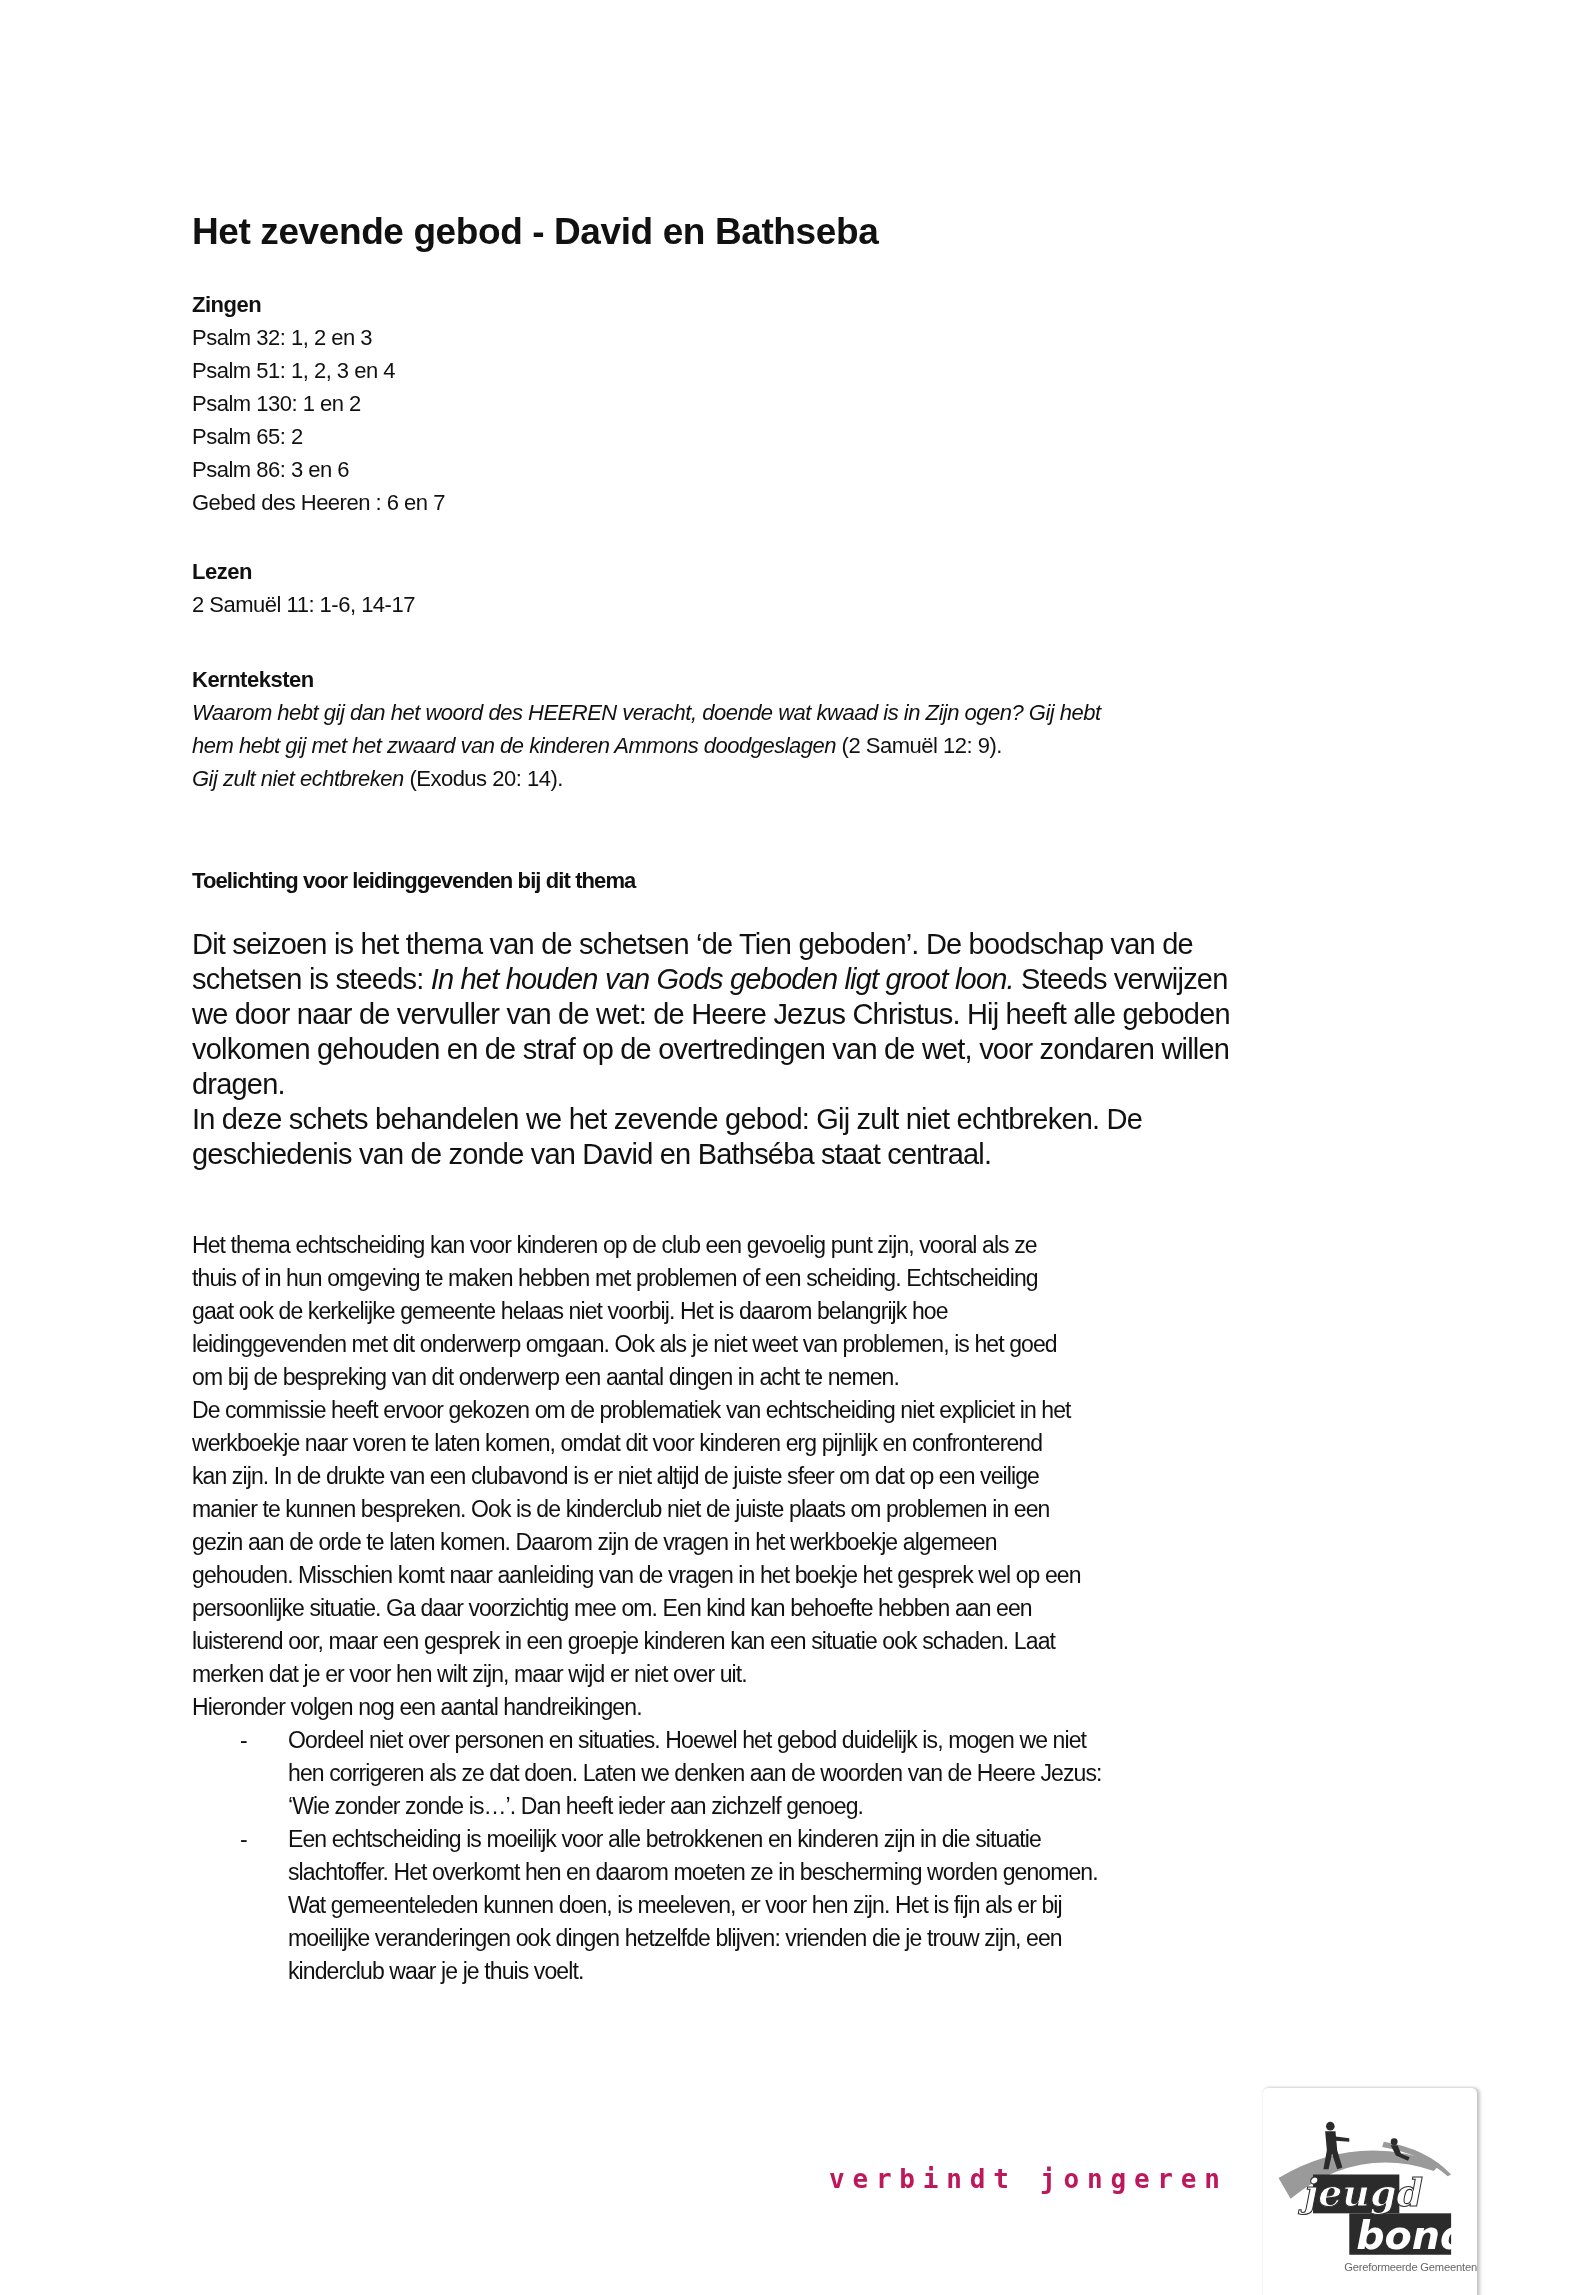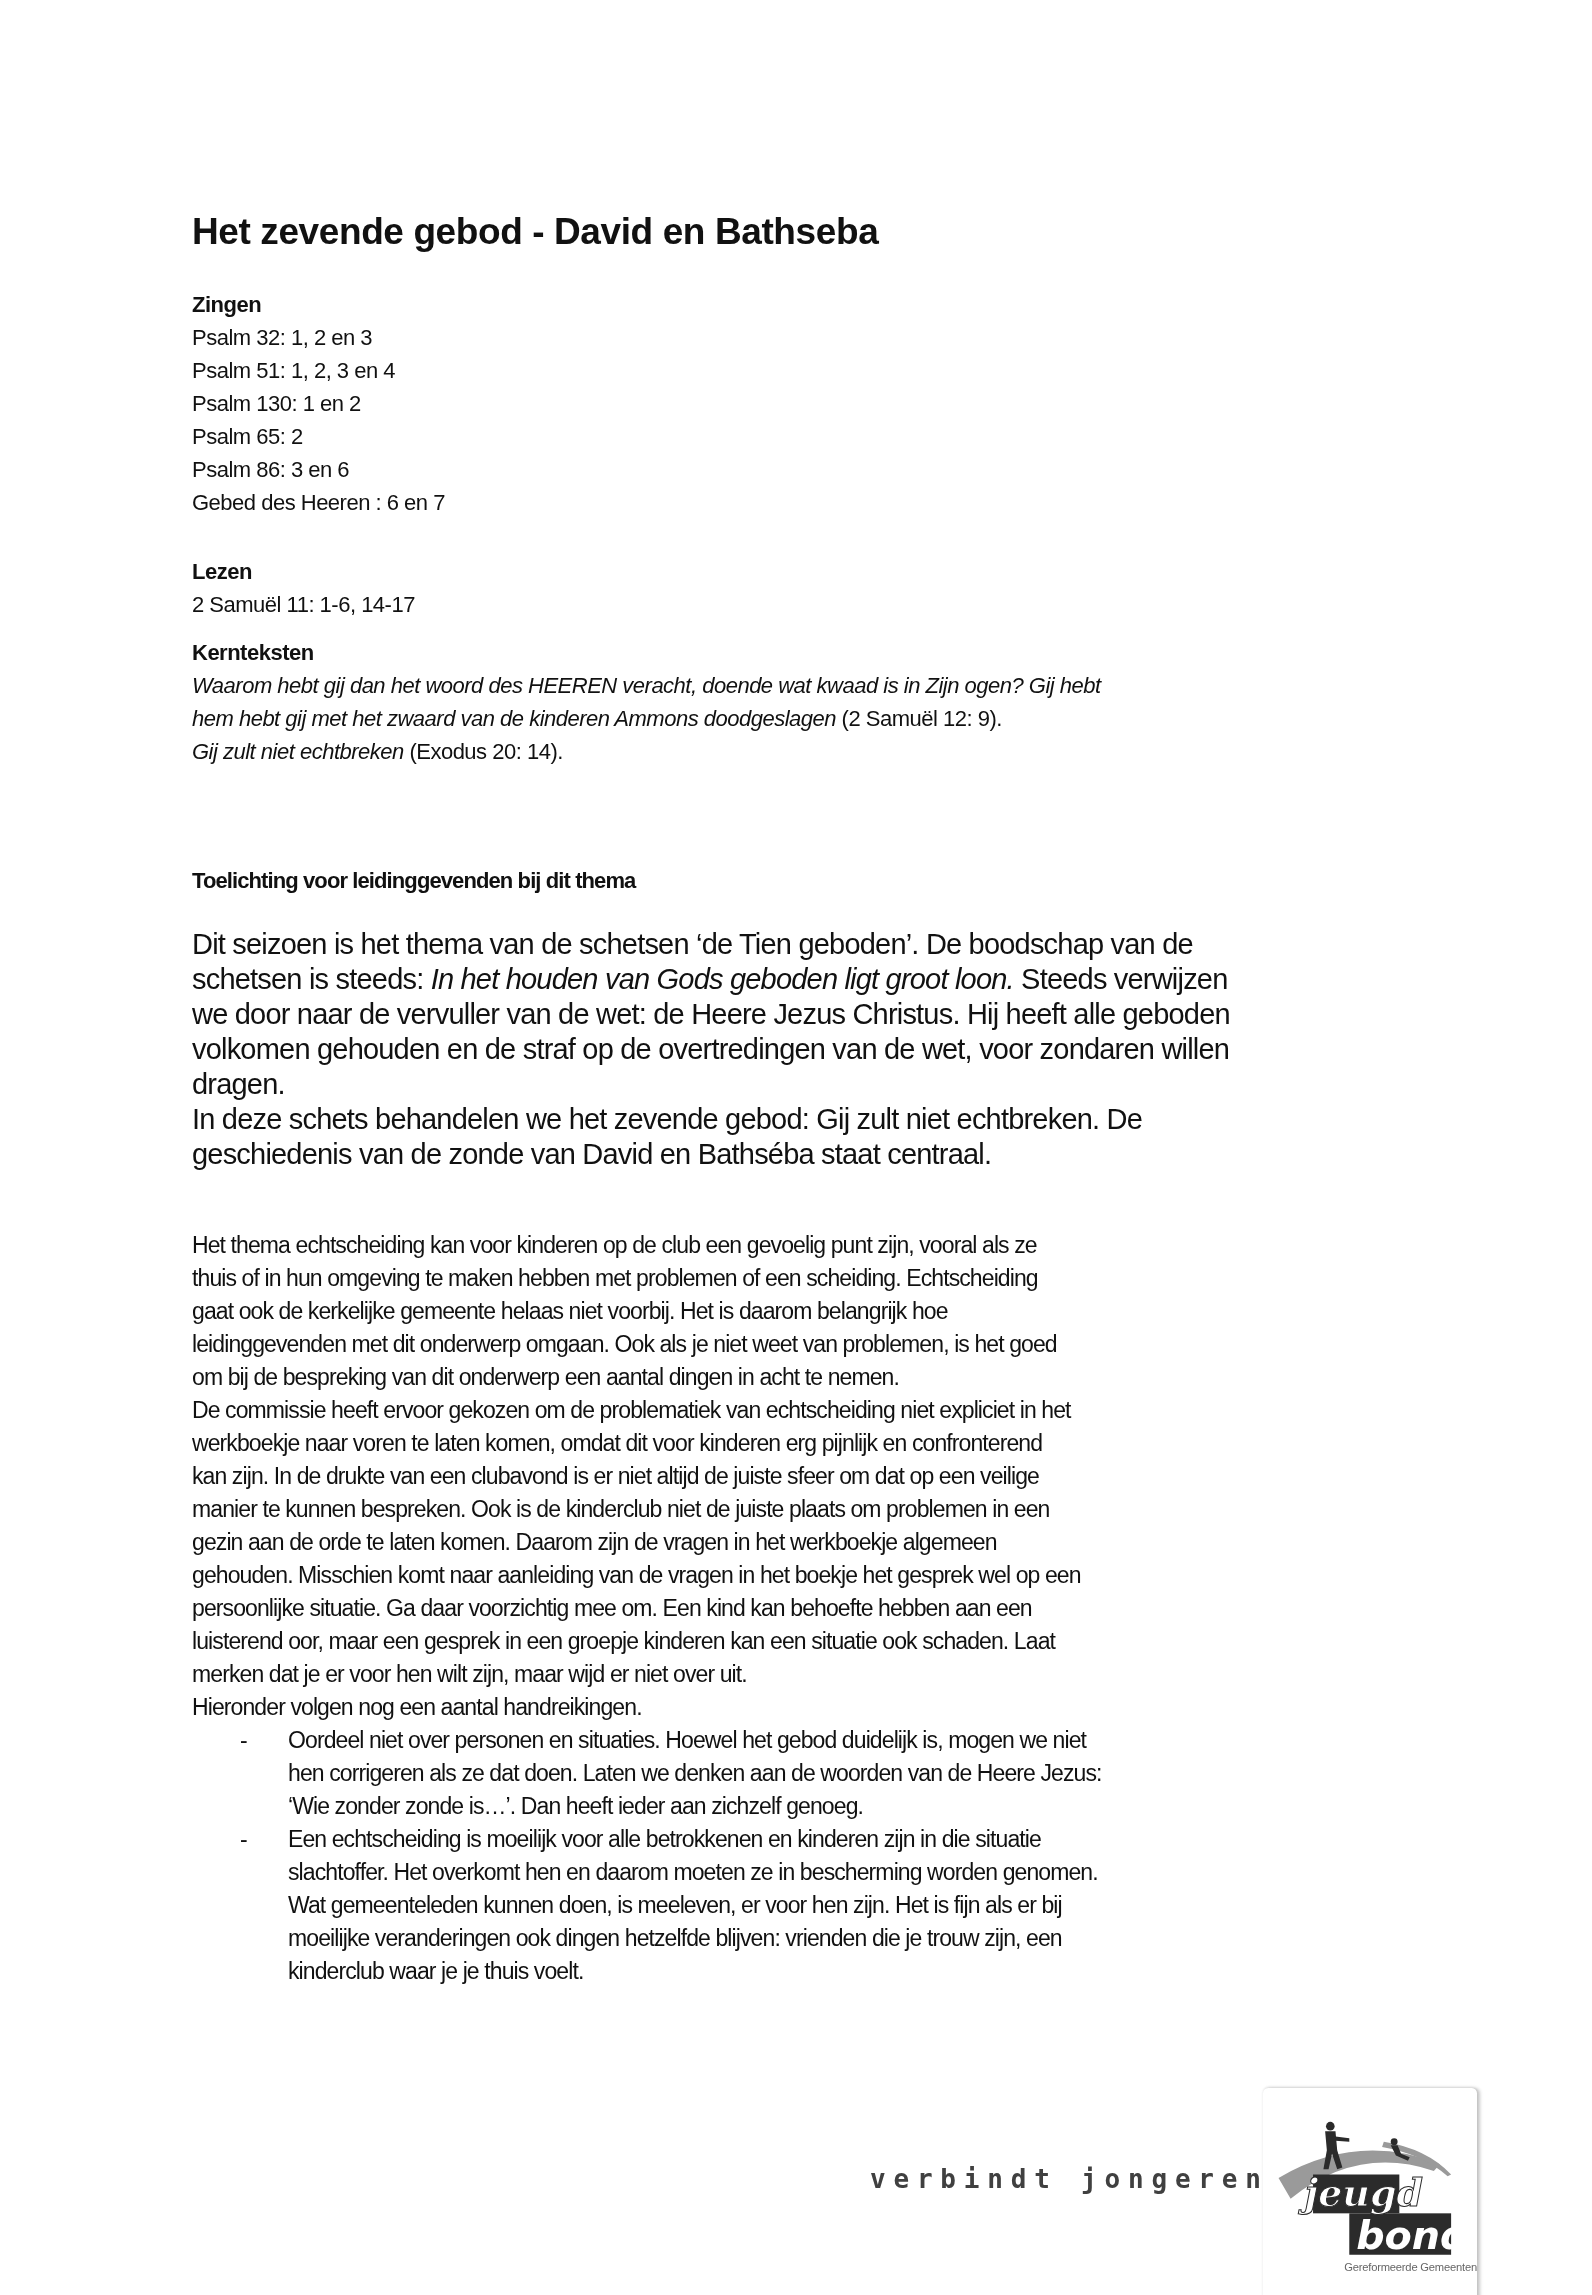--- a/index.html
+++ b/index.html
@@ -9,22 +9,22 @@
   .title { position: absolute; top: 211px; left: 0; font-size: 37px; font-weight: bold;
            letter-spacing: -0.4px; white-space: nowrap; }
   .h { font-weight: bold; font-size: 25px; letter-spacing: -0.5px; }
   .line { font-size: 22px; line-height: 33px; white-space: nowrap; letter-spacing: -0.5px; }
   .block { position: absolute; left: 0; }
   .it { font-style: italic; text-align: center; }
   .lead { font-size: 29px; line-height: 35px; white-space: nowrap; letter-spacing: -0.8px; }
   .body-line { font-size: 23px; line-height: 33px; white-space: nowrap; letter-spacing: -0.9px; }
   .bullet { position: relative; padding-left: 96px; }
   .bullet .dash { position: absolute; left: 48px; top: 0; }
-  .footer-tag { position: absolute; left: 870px; top: 2164px; font-family: "DejaVu Sans Mono", monospace;
-                font-size: 26px; letter-spacing: 7.8px; color: #404040; font-weight: bold; }
+  .footer-tag { position: absolute; left: 829px; top: 2164px; font-family: "DejaVu Sans Mono", monospace;
+                font-size: 26px; letter-spacing: 7.8px; color: #be185d; font-weight: bold; }
   .logo-box { position: absolute; left: 1263px; top: 2088px; width: 214px; height: 216px;
               background: #fff; border-radius: 5.2px;
               box-shadow: 2.6px 0 3.5px rgba(0,0,0,0.22), 0 -0.9px 2.6px rgba(0,0,0,0.08); }
   .logo-sub { position: absolute; left: 0; width: 100%; top: 173px; text-align: right;
               font-size: 11.2px; color: #666; letter-spacing: -0.2px; }
 </style>
 </head>
 <body>
 
 <div class="page">
@@ -39,21 +39,21 @@
     <div class="line">Psalm 65: 2</div>
     <div class="line">Psalm 86: 3 en 6</div>
     <div class="line">Gebed des Heeren : 6 en 7</div>
   </div>
 
   <div class="block" style="top:555px;">
     <div class="line h">Lezen</div>
     <div class="line">2 Samuël 11: 1-6, 14-17</div>
   </div>
 
-  <div class="block" style="top:636px;">
+  <div class="block" style="top:663px;">
     <div class="line h">Kernteksten</div>
     <div class="line"><span class="it">Waarom hebt gij dan het woord des HEEREN veracht, doende wat kwaad is in Zijn ogen? Gij hebt</span><span></span></div>
     <div class="line"><span class="it">hem hebt gij met het zwaard van de kinderen Ammons doodgeslagen</span><span> (2 Samuël 12: 9).</span></div>
     <div class="line"><span class="it">Gij zult niet echtbreken</span><span> (Exodus 20: 14).</span></div>
   </div>
 
   <div class="block" style="top:864px;">
     <div class="line h" style="letter-spacing:-0.9px;">Toelichting voor leidinggevenden bij dit thema</div>
   </div>
 

